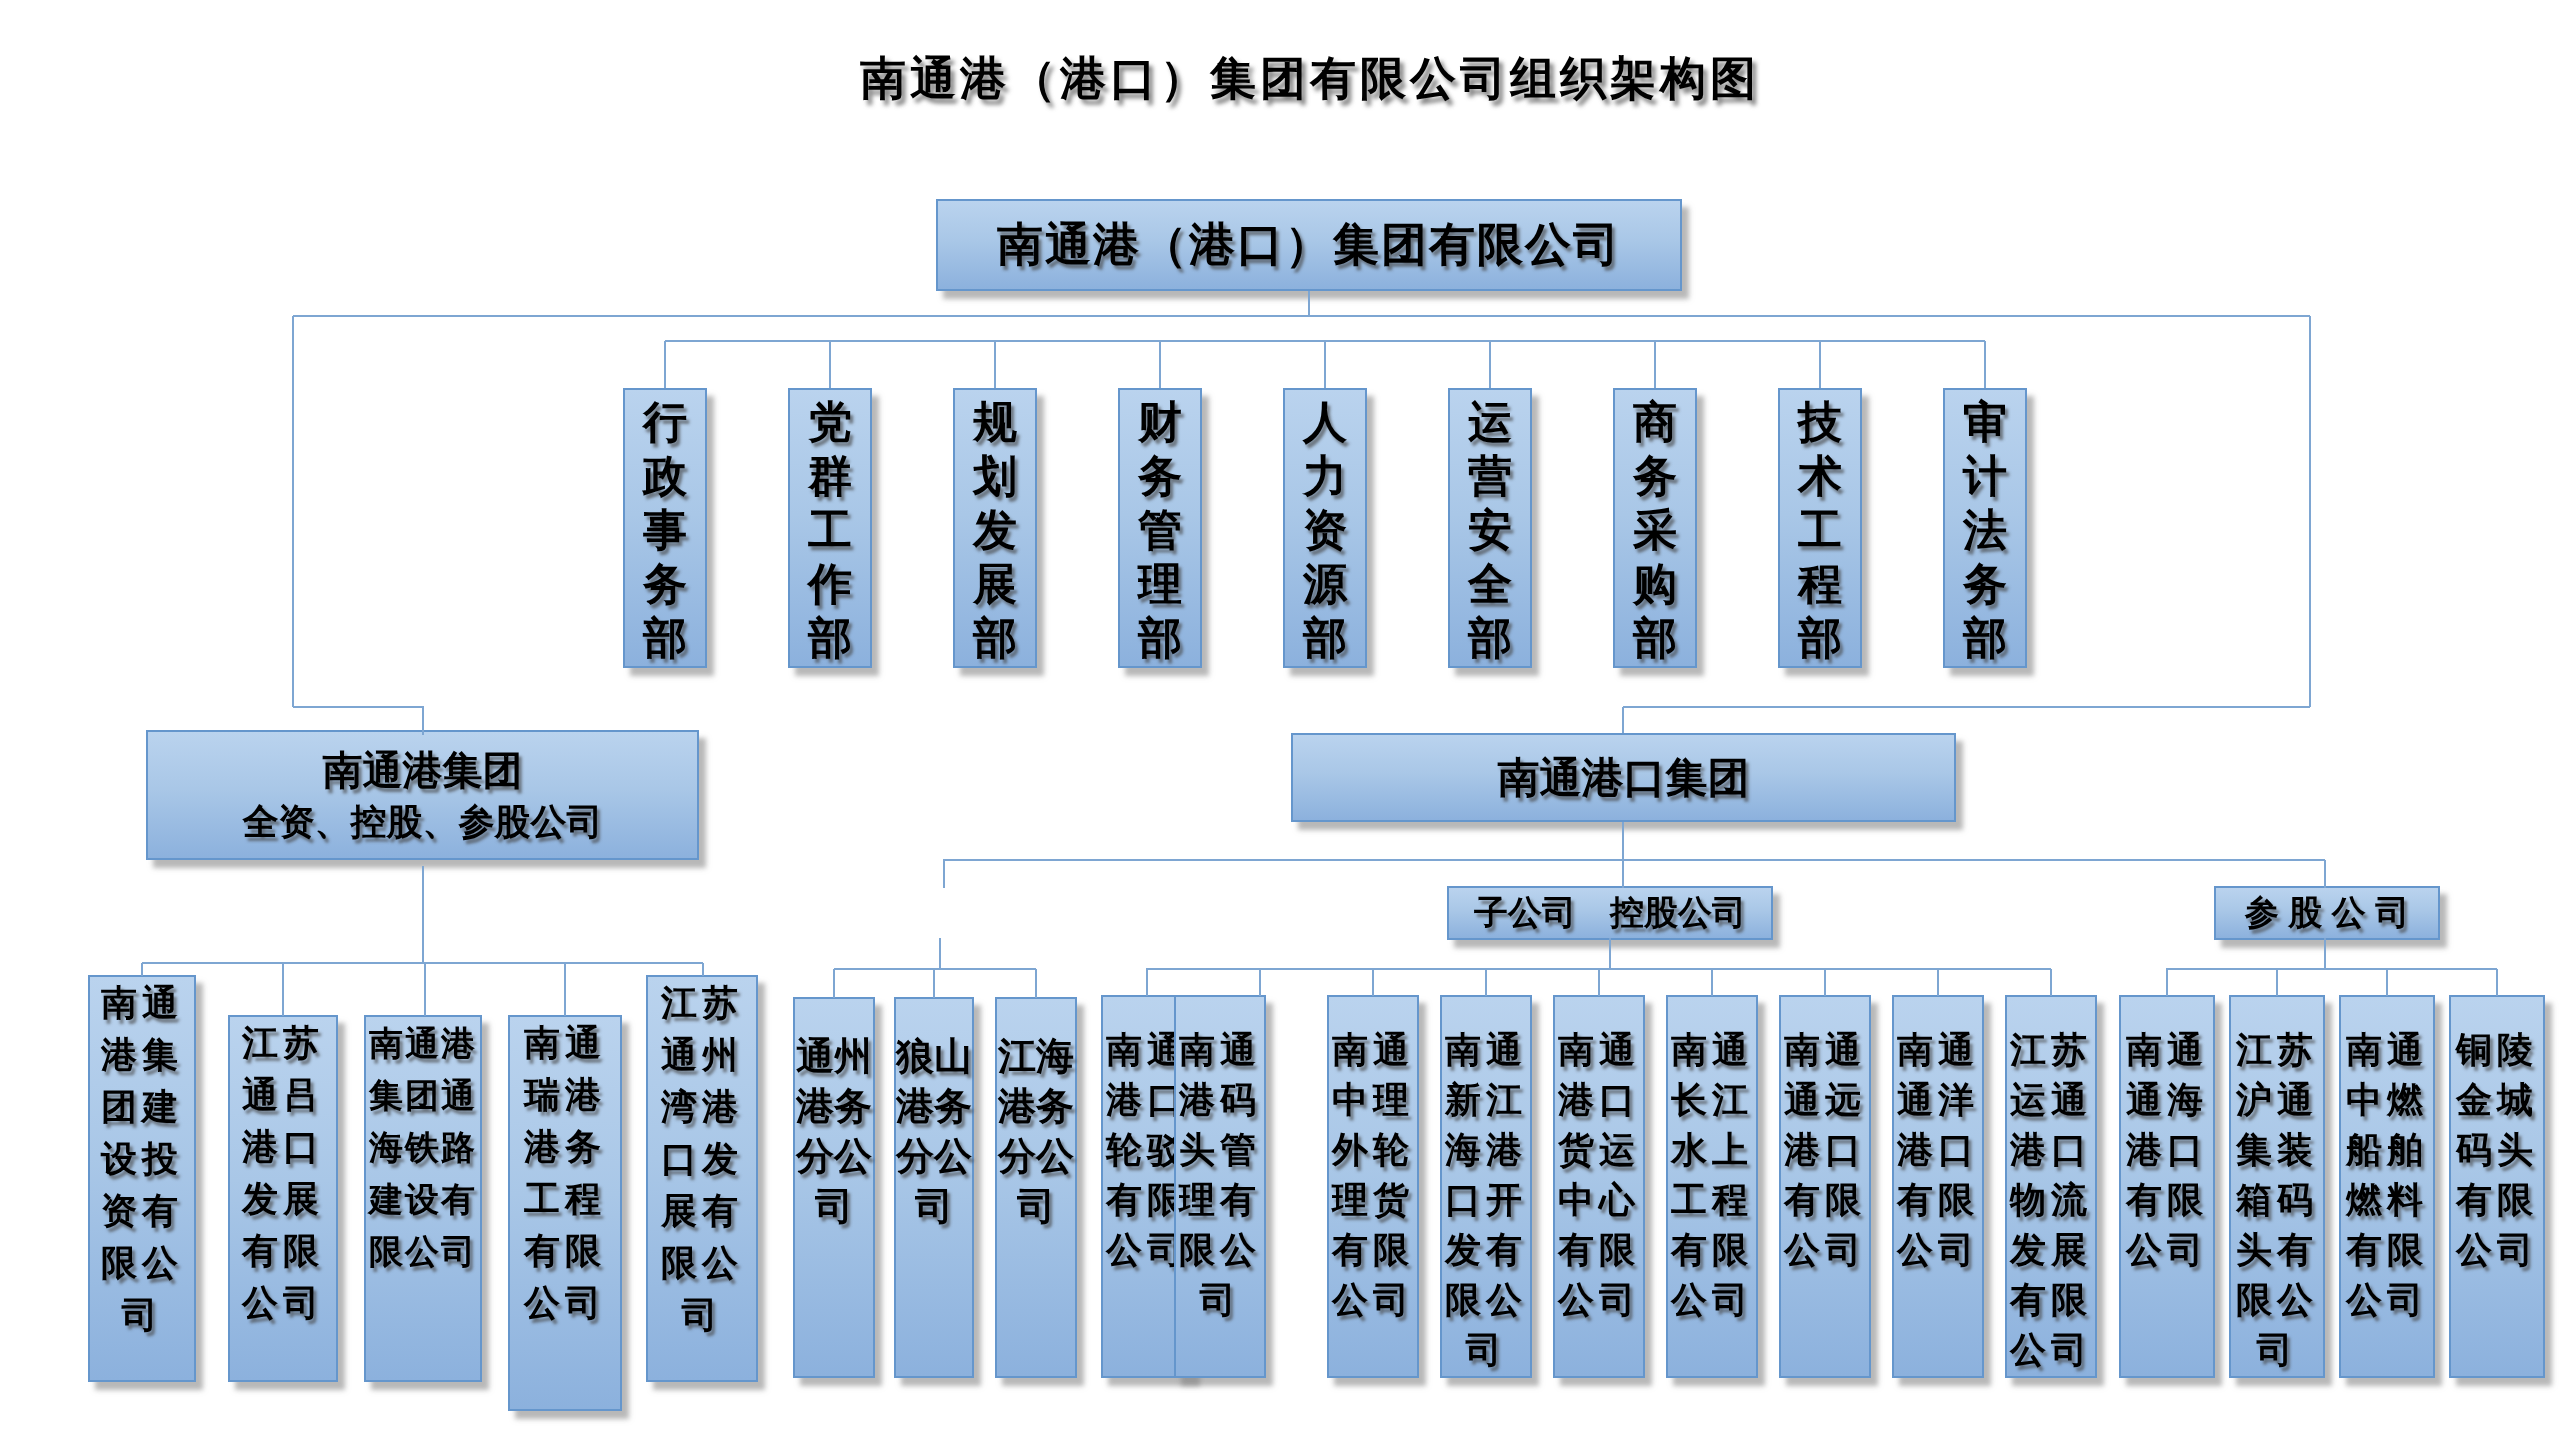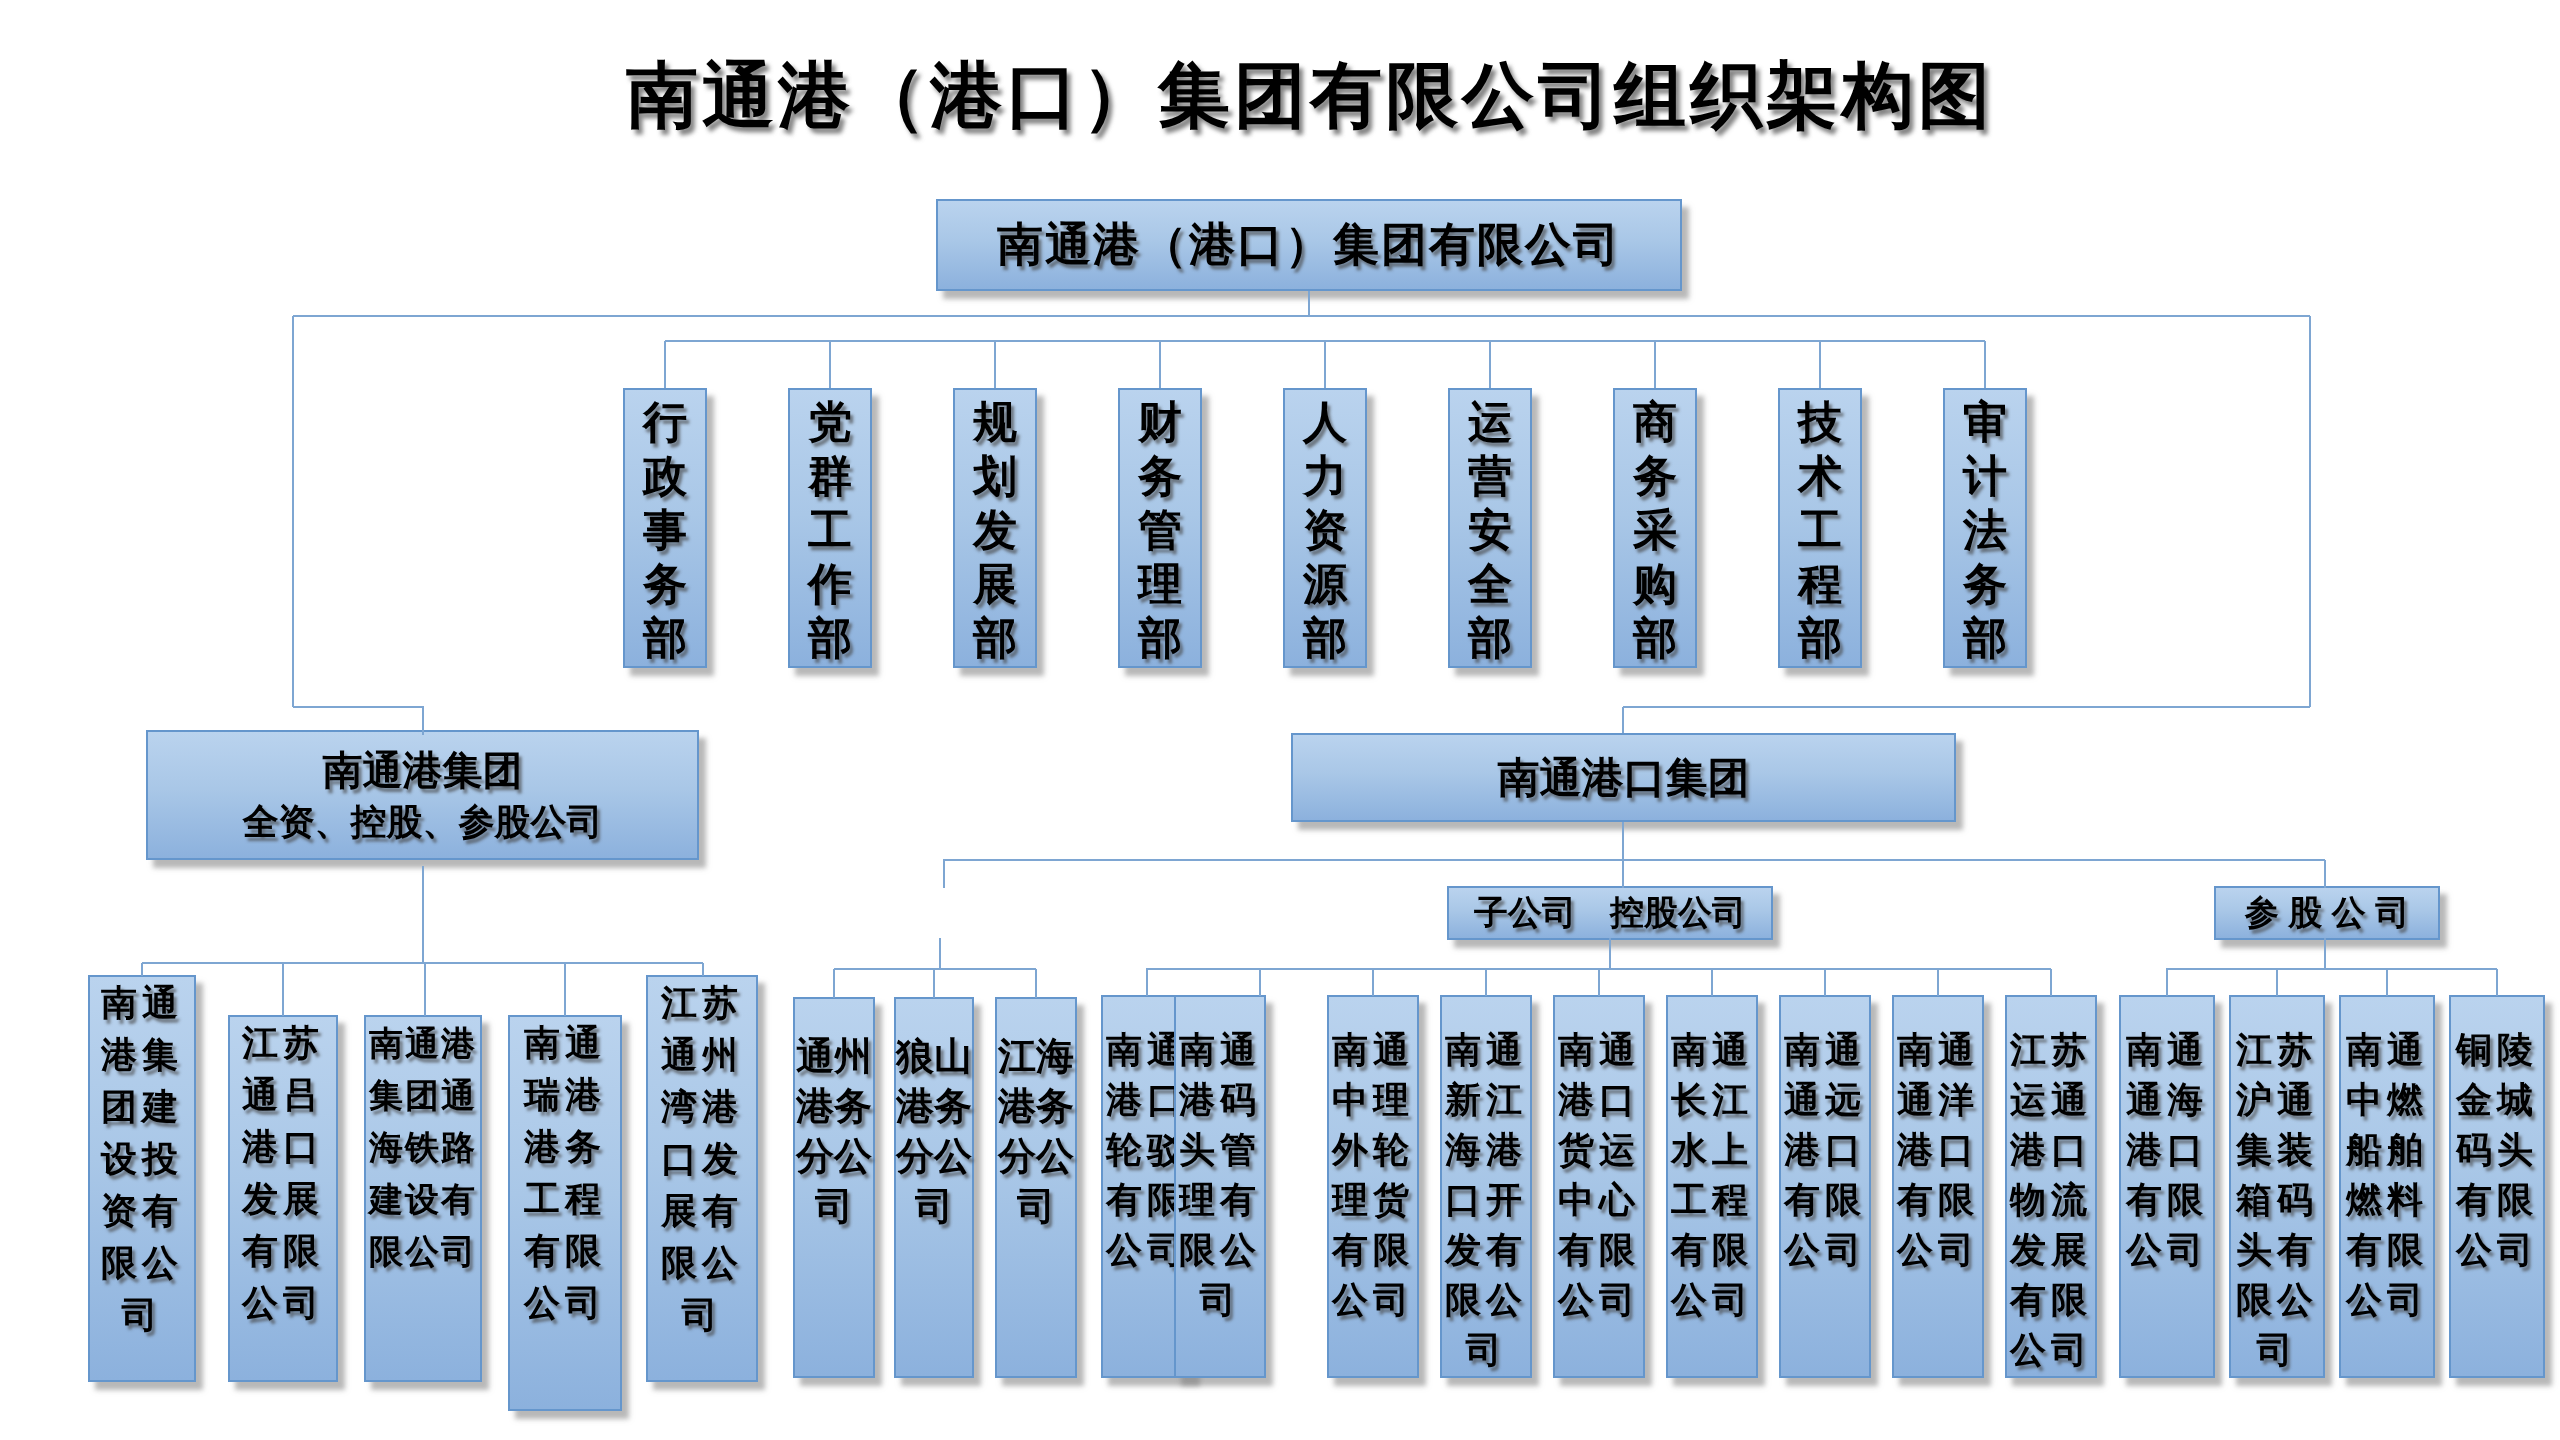--- a/index.html
+++ b/index.html
@@ -1,19 +1,19 @@
 <!DOCTYPE html>
 <html><head>
 <meta charset="utf-8">
 <style>
   html,body{margin:0;padding:0;background:#ffffff;}
   .canvas{position:relative;width:2560px;height:1440px;background:#ffffff;overflow:hidden;
           font-family:"Liberation Sans","DejaVu Sans",sans-serif;}
   .page-title{position:absolute;top:48px;left:50%;transform:translateX(-50%);margin-left:30px;
-          font-size:72px;font-weight:bold;color:#000;letter-spacing:4px;white-space:nowrap;
+          font-size:46px;font-weight:bold;color:#000;letter-spacing:4px;white-space:nowrap;
           text-shadow:4px 5px 4px rgba(90,90,90,.75);}
   .node{position:absolute;box-sizing:border-box;
           background:linear-gradient(180deg,#bad3ee 0%,#a9c7e7 45%,#8cb1dd 100%);
           border:2px solid #6596cc;
           box-shadow:7px 8px 5px rgba(125,125,125,.55);
           color:#000;font-weight:bold;text-align:center;
           text-shadow:3px 4px 3px rgba(70,70,70,.65);}
   .center{display:flex;flex-direction:column;align-items:center;justify-content:center;}
   .root-label{font-size:46px;letter-spacing:2px;}
   .dept{font-size:44px;line-height:54px;padding-top:5px;}

